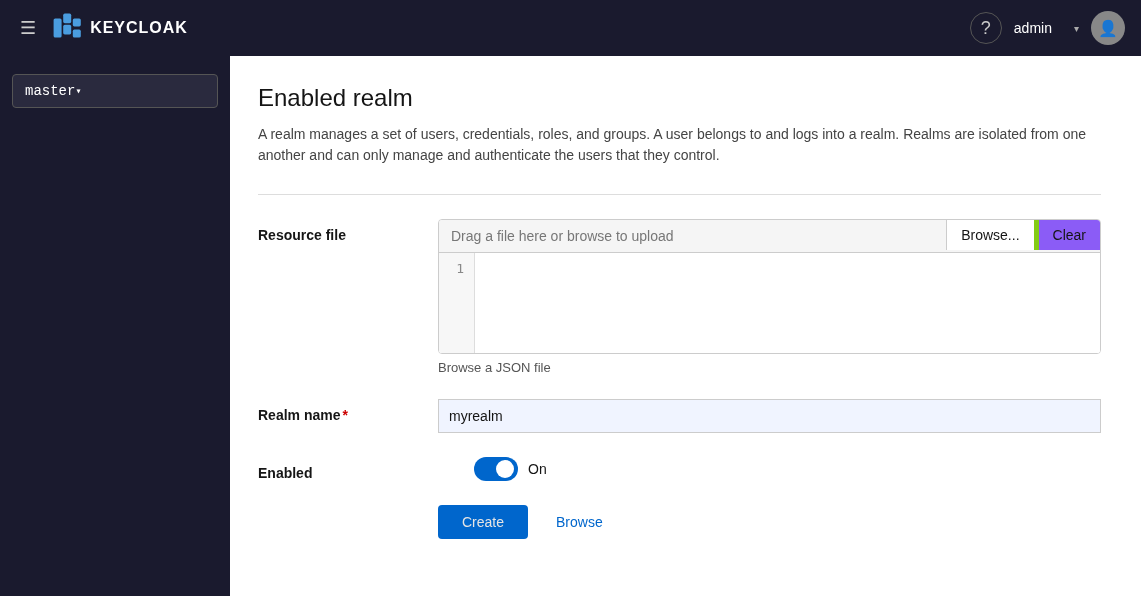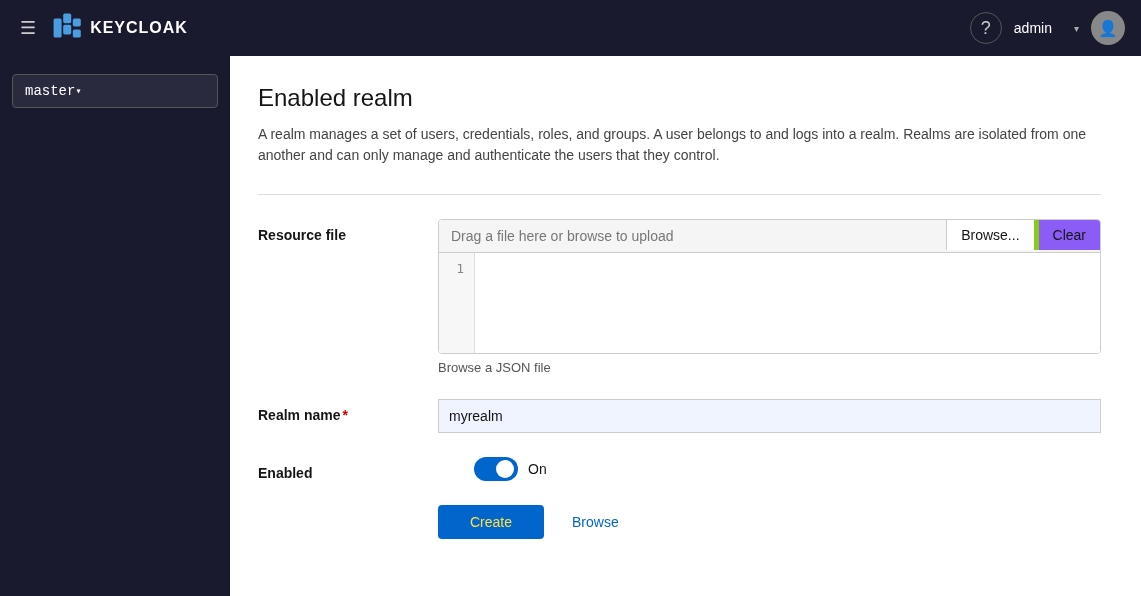--- a/index.html
+++ b/index.html
@@ -261,23 +261,23 @@
     
     .action-row {
       display: flex;
       align-items: center;
       gap: 12px;
       margin-top: 8px;
       padding-left: 180px;
     }
     .btn-create {
       background: #0066cc;
-      color: #fde047;
-      border: none;
-      padding: 9px 32px;
+      color: #e5e5e5;
+      border: none;
+      padding: 9px 24px;
       border-radius: 4px;
       cursor: pointer;
       font-size: 14px;
       font-weight: 500;
     }
     .btn-cancel {
       background: transparent;
       color: #0066cc;
       border: none;
       padding: 9px 16px;

